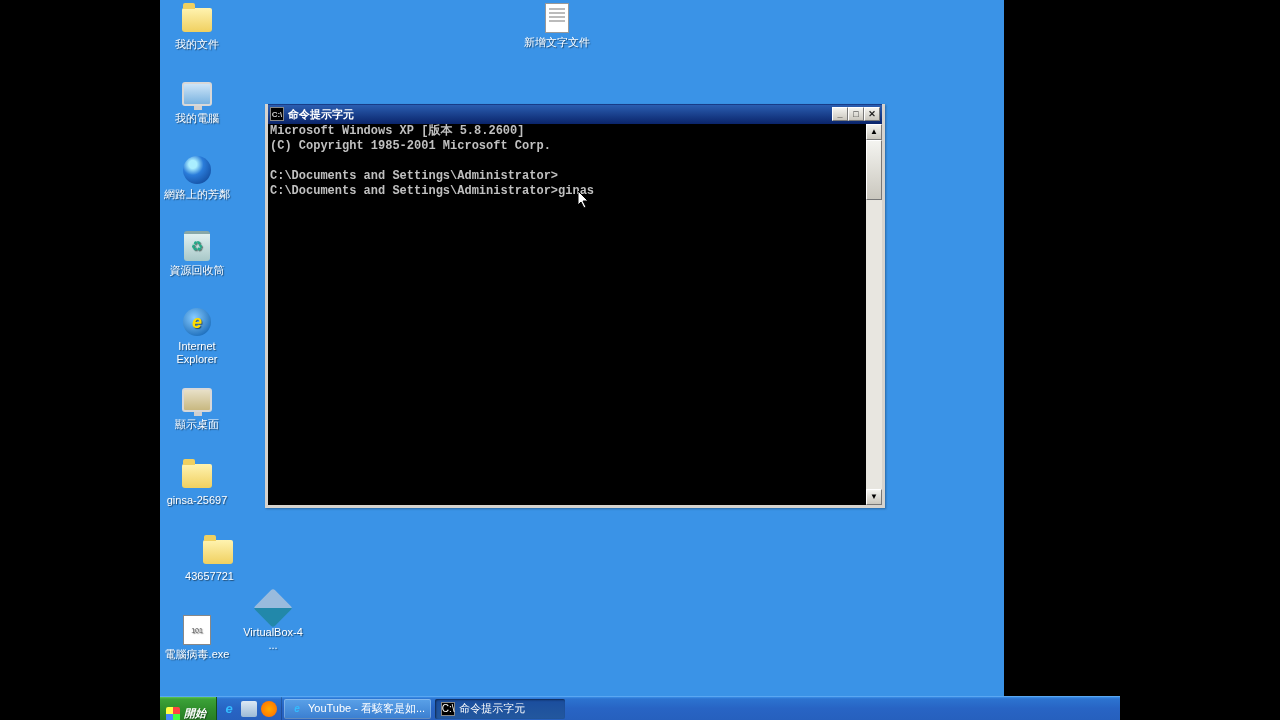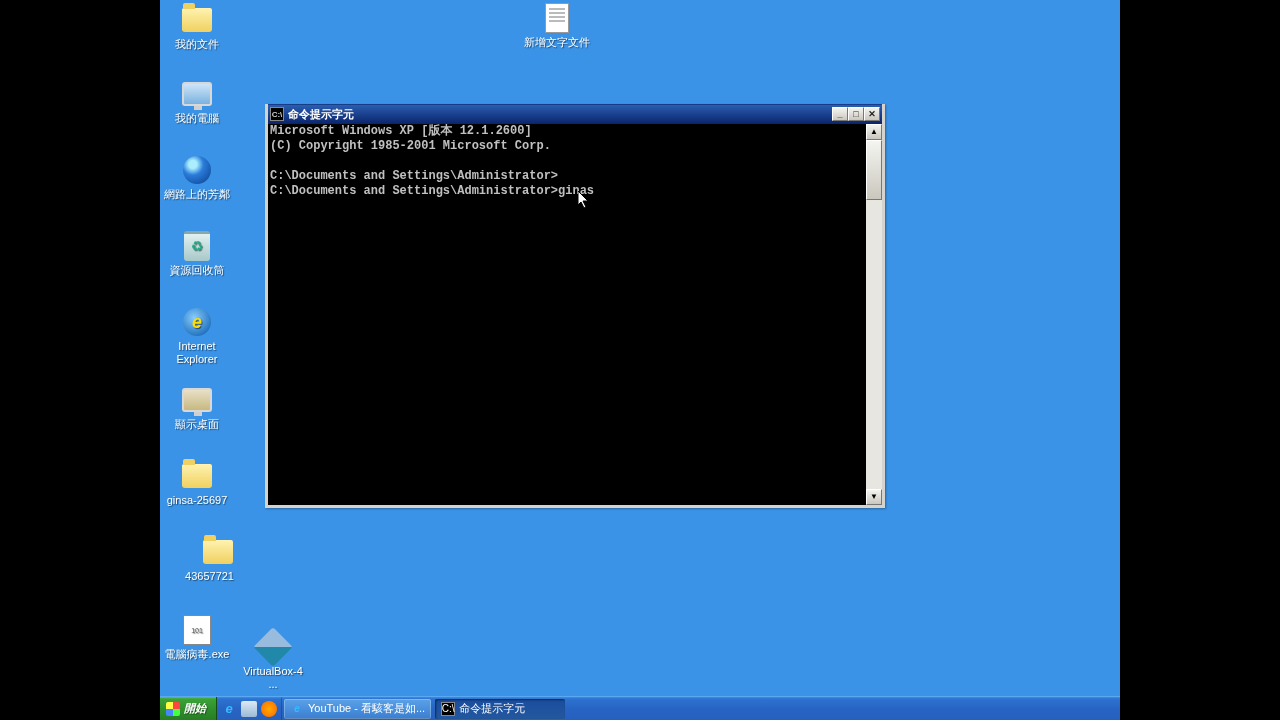--- a/index.html
+++ b/index.html
@@ -1,24 +1,24 @@
 <!DOCTYPE html>
 <html><head>
 <meta charset="utf-8">
 <style>
   * { box-sizing: border-box; margin: 0; padding: 0; }
   html, body { width: 1280px; height: 720px; overflow: hidden; font-family: "Tahoma", "Microsoft JhengHei", sans-serif; }
   body { background: #000; position: relative; }
   .letterbox-l, .letterbox-r { position: absolute; top:0; bottom:0; width:160px; background:#000; z-index:50; }
   .letterbox-l { left:0; } .letterbox-r { right:0; }
-  .desktop { position:absolute; left:160px; top:0; width:960px; height:696px; background:#3a93e7;text-decoration:underline; }
+  .desktop { position:absolute; left:160px; top:0; width:844px; height:696px; background:#3a93e7;text-decoration:underline; }
   .taskbar { position:absolute; left:160px; bottom:0; width:960px; height:24px;
     background: linear-gradient(#3a8ee8,#2c73d0 8%,#2864c4 50%,#2660be);
     border-top:1px solid #5aa7f2; display:flex; align-items:center; font-size:11px; color:#fff; }
-  .start-btn { height:24px; padding:0 10px 0 6px; display:flex; align-items:center; gap:4px;
+  .start-btn { height:24px; padding:0 10px 0 6px; display:flex; align-items:flex-end; gap:4px;
     background: linear-gradient(#5dc757,#3ca238 8%,#2f8f2c 50%,#277c24);
     border-right:1px solid #164f14; font-weight:bold; font-style:italic; text-shadow:1px 1px 1px rgba(0,0,0,.4); cursor:default; }
   .start-btn .flag { width:14px; height:14px; background:
     conic-gradient(from 0deg, #f44 0 25%, #4f4 0 50%, #48f 0 75%, #ff4 0 100%);
     border-radius:2px; }
   .ql { display:flex; align-items:center; height:100%; padding:0 4px; gap:4px;
     border-right:1px solid rgba(0,0,0,.2); }
   .ql span { width:16px; height:16px; display:flex; align-items:center; justify-content:center; cursor:default; }
   .task-btn { height:20px; margin:0 2px; padding:0 6px; min-width:130px; max-width:160px;
     display:flex; align-items:center; gap:4px; border-radius:2px; cursor:default;
@@ -142,21 +142,21 @@
       </div>
     <div class="lbl">43657721</div>
   </div>
   <div class="dicon" style="left:0px; top:614px;">
     <div class="ic">
         <div class="exe-file">101</div>
       </div>
     <div class="lbl">電腦病毒.exe</div>
   </div>
 
-  <div class="dicon" style="left:76px; top:631px;">
+  <div class="dicon" style="left:76px; top:592px;">
     <div class="ic">
         <div class="vbox"></div>
       </div>
     <div class="lbl">VirtualBox-4 ...</div>
   </div>
 
   <div class="dicon" style="left:360px; top:2px;">
     <div class="ic">
         <div class="txt-file"></div>
       </div>
@@ -167,21 +167,21 @@
     <div class="titlebar">
       <div class="wicon">C:\</div>
       <span>命令提示字元</span>
       <div class="wbtns">
         <div class="wbtn">_</div>
         <div class="wbtn">□</div>
         <div class="wbtn">✕</div>
       </div>
     </div>
     <div class="consolewrap">
-      <div class="console"><span>Microsoft Windows XP [版本 12.1.2600]</span>
+      <div class="console"><span>Microsoft Windows XP [版本 5.8.2600]</span>
 <span>(C) Copyright 1985-2001 Microsoft Corp.</span>
 <span></span>
 <span>C:\Documents and Settings\Administrator&gt;</span>
 <span>C:\Documents and Settings\Administrator&gt;ginas</span></div>
       <div class="vscroll">
         <div class="sarrow">▲</div>
         <div class="strack">
           <div class="sthumb"></div>
         </div>
         <div class="sarrow">▼</div>

